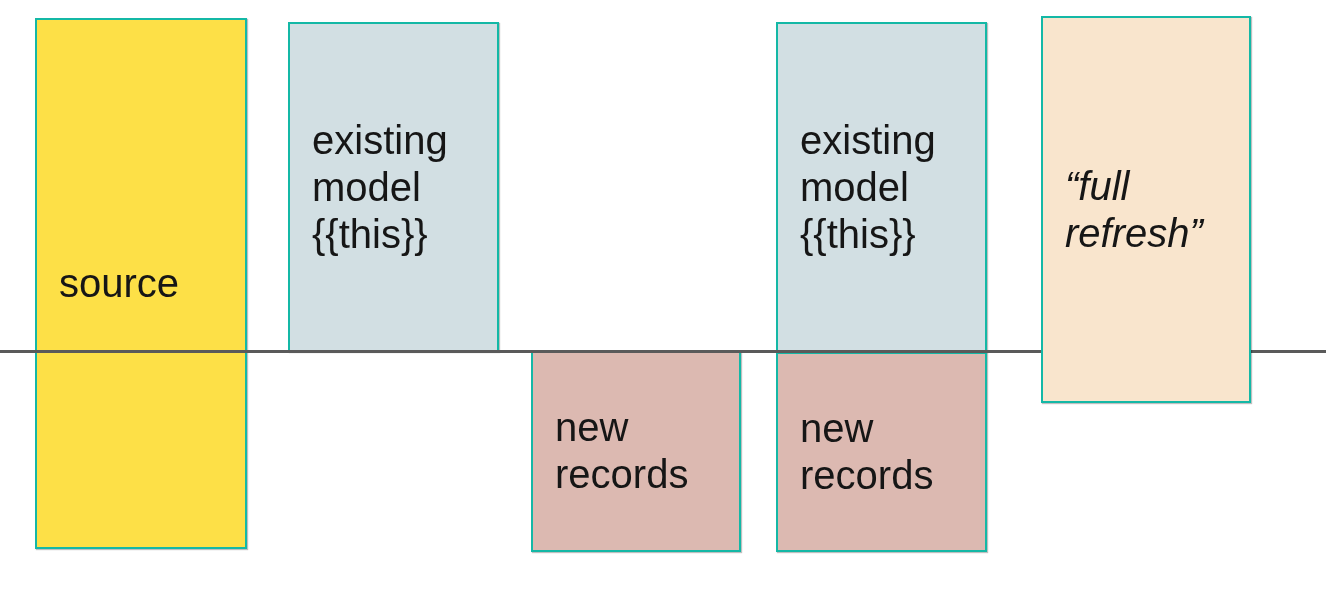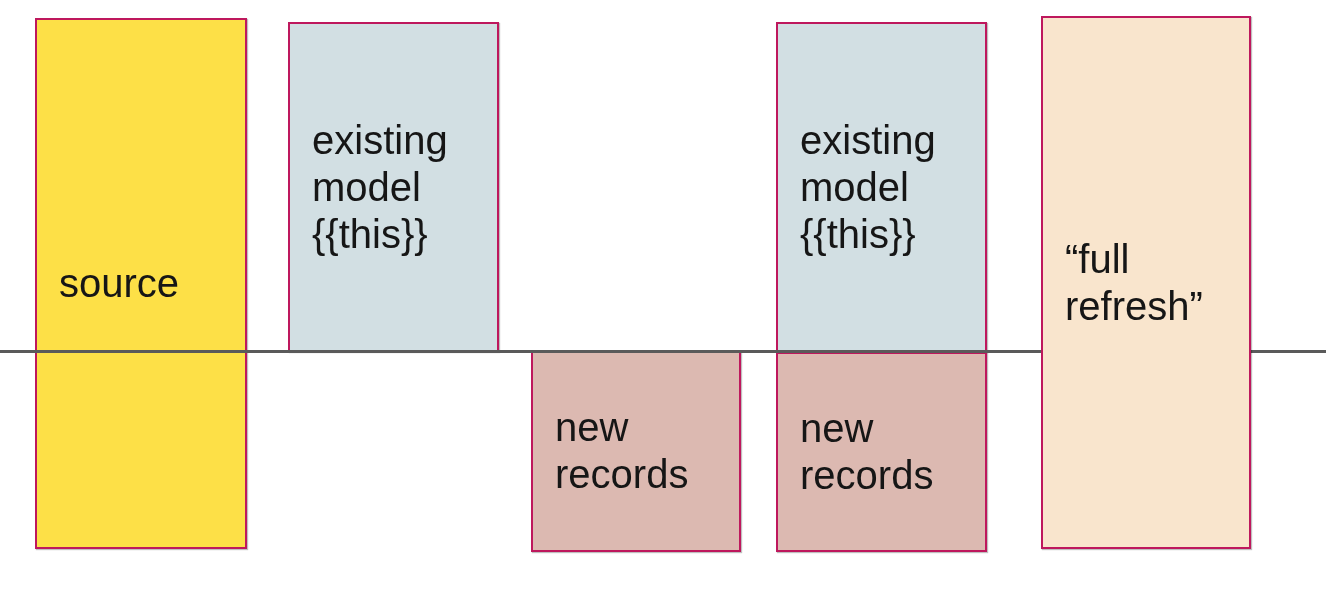--- a/index.html
+++ b/index.html
@@ -19,42 +19,42 @@
     position: absolute;
     left: 0;
     right: 0;
     top: 350px;
     height: 3px;
     z-index: 2;
   }
   .box {
     position: absolute;
     box-sizing: border-box;
-    border: 2px solid #be185d;
+    border: 2px solid #14b8a6;
     display: flex;
     flex-direction: column;
     justify-content: center;
     align-items: flex-start;
     padding: 0 18px 0 22px;
     z-index: 1;
     box-shadow: 1px 1px 1px rgba(0,0,0,0.25);
   }
   .lbl {
     font-size: 40px;
     line-height: 47px;
     color: #161616;
     text-align: left;
     word-spacing: 1px;
   }
   .b-source { left: 35px;  top: 18px;  width: 212px; height: 531px; }
   .b-em1    { left: 288px; top: 22px;  width: 211px; height: 330px; }
   .b-nr1    { left: 531px; top: 350px; width: 210px; height: 202px; }
   .b-em2    { left: 776px; top: 22px;  width: 211px; height: 330px; }
   .b-nr2    { left: 776px; top: 352px; width: 211px; height: 200px; }
-  .b-full   { left: 1041px; top: 16px; width: 210px; height: 533px; z-index: 3; }
+  .b-full   { left: 1041px; top: 16px; width: 210px; height: 387px; z-index: 3; font-style: italic; }
 </style>
 </head>
 <body>
 
 <div class="canvas">
 
   <div class="hline" style="background-color:#5a5a5a"></div>
 
   <div class="box b-source" style="background-color:#fde047">
     <div class="lbl">source</div>

